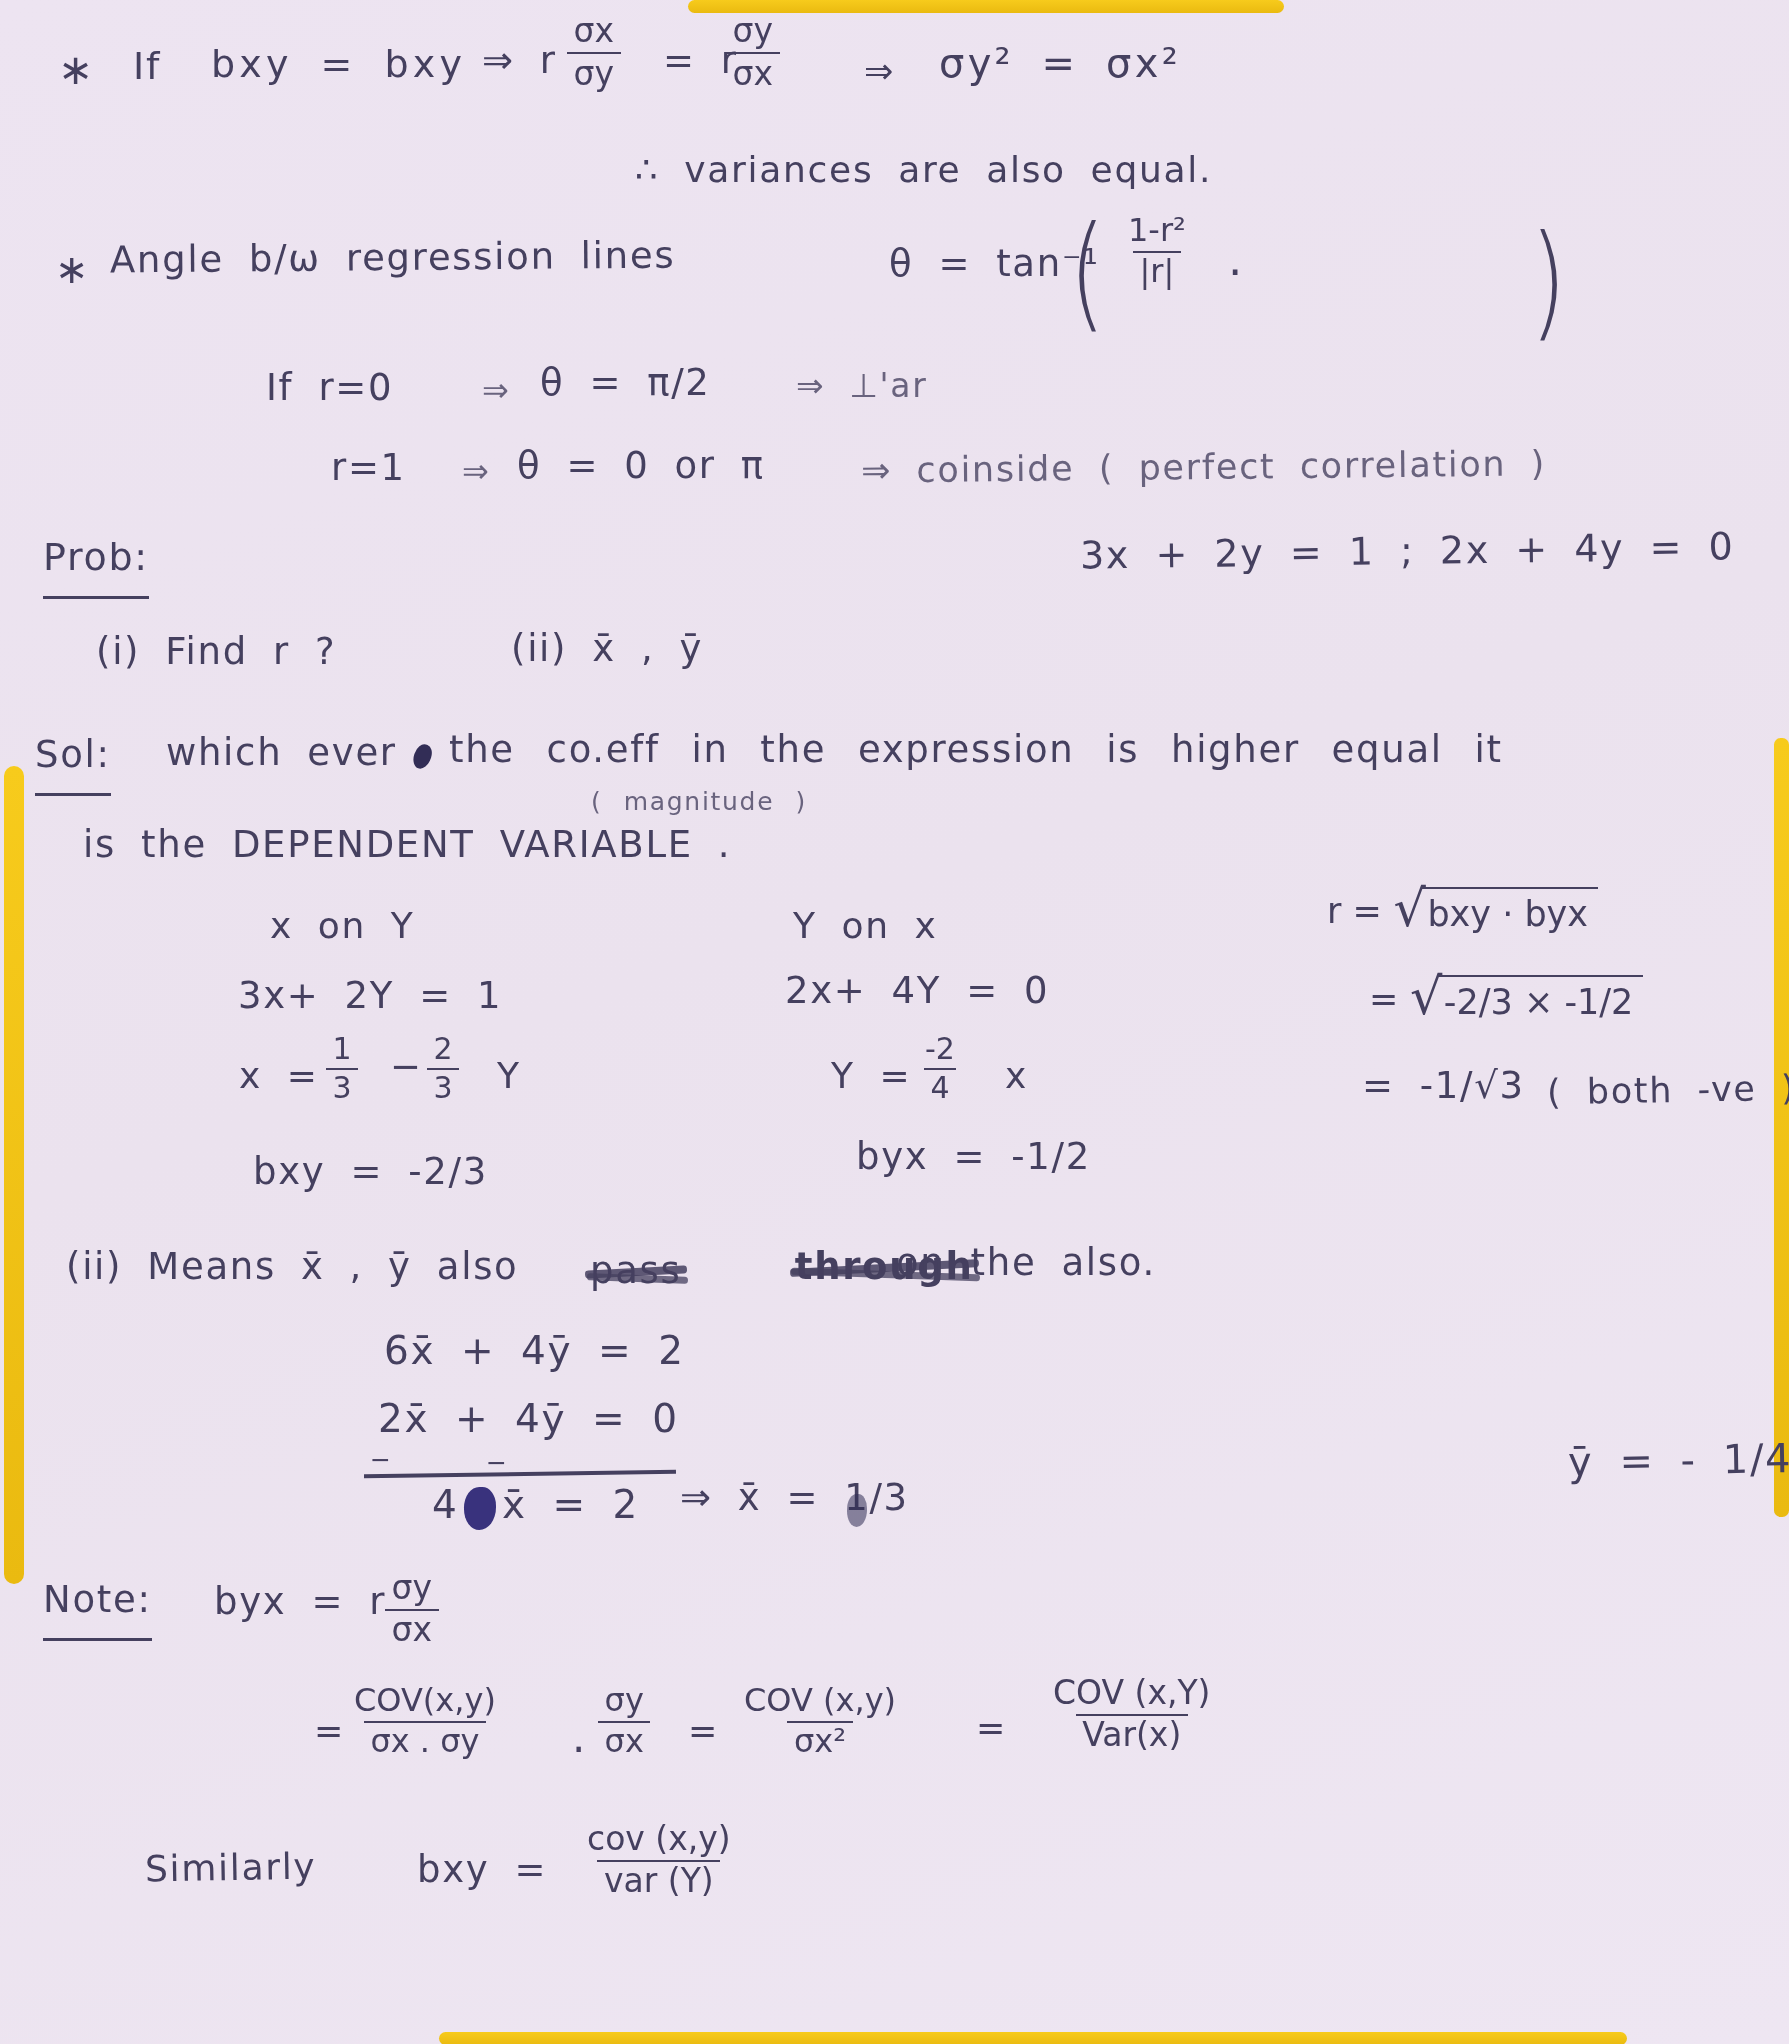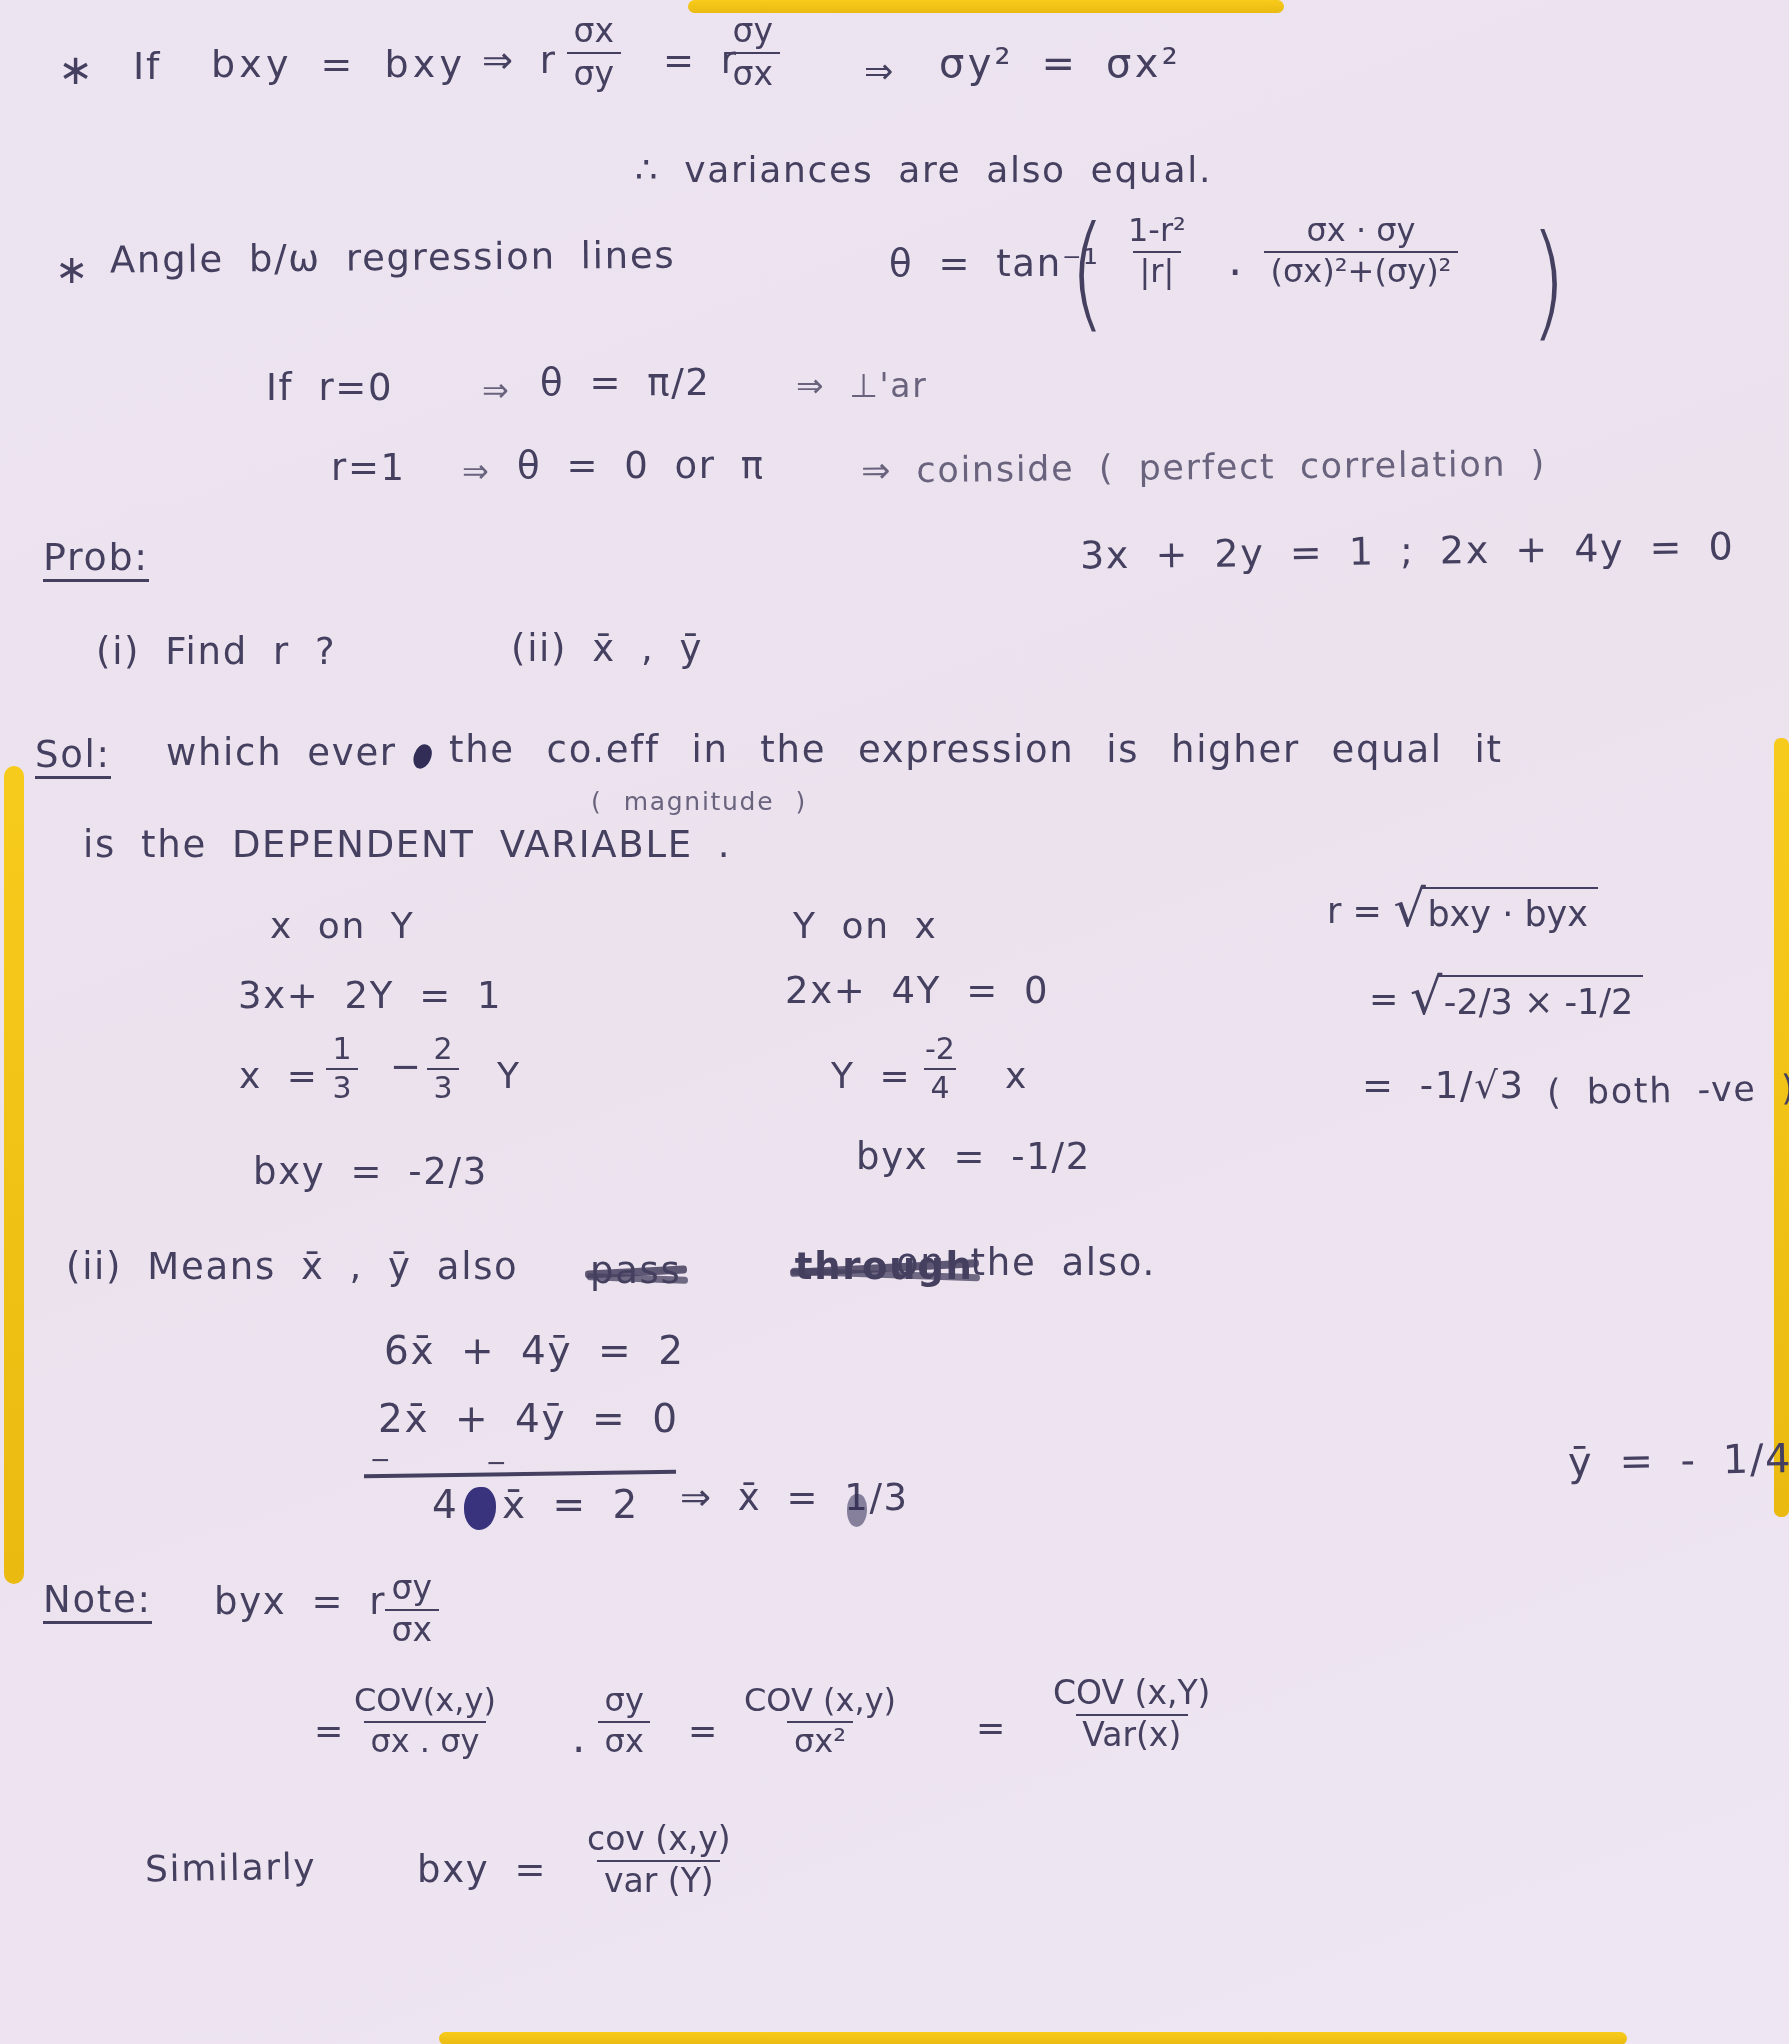--- a/index.html
+++ b/index.html
@@ -18,21 +18,21 @@
     color:var(--ink);
   }
   .t{
     position:absolute;
     white-space:nowrap;
     letter-spacing:1.7px;
     word-spacing:11.6px;
     line-height:1.05;
   }
   .faint{opacity:.78;}
-  .u{border-bottom:3.3px solid var(--ink);padding-bottom:1px;}
+  .u{border-bottom:3.3px solid var(--ink);padding-bottom:18px;}
   .frac{
     position:absolute;
     display:inline-flex;flex-direction:column;align-items:center;
     text-align:center;line-height:1.1;
   }
   .frac .den{border-top:2.5px solid var(--ink);padding:1.7px 6.6px 0 6.6px;}
   .frac .num{padding:0 5px 2.5px 5px;}
   .row{position:absolute;display:flex;align-items:center;}
   .sqrt{display:inline-flex;align-items:flex-start;}
   .sqrt .rad{font-size:1.45em;line-height:.85;margin-right:-5px;}
@@ -88,24 +88,20 @@
   
   <div class="t" style="left:55px;top:248px;font-size:40px;">∗</div>
   <div class="t" style="left:110px;top:239px;font-size:37px;transform:rotate(-0.5deg);">Angle  b/ω  regression  lines</div>
   <div class="t" style="left:889px;top:245px;font-size:37px;">θ = tan⁻¹</div>
   <div class="bigparen" style="left:1063px;top:209px;">(</div>
   <div class="frac" style="left:1123px;top:213px;font-size:32px;">
     <span class="num">1-r²</span>
     <span class="den">|r|</span>
   </div>
   <div class="t" style="left:1228px;top:249px;font-size:45px;">·</div>
-  <div class="frac" style="left:1264px;top:213px;font-size:32px;">
-    <span class="num">σx · σy</span>
-    <span class="den">(σx)²+(σy)²</span>
-  </div>
   <div class="bigparen" style="left:1524px;top:218px;">)</div>
 
   
   <div class="t" style="left:266px;top:369px;font-size:37px;">If   r=0</div>
   <div class="t faint" style="left:482px;top:374px;font-size:32px;">⇒</div>
   <div class="t" style="left:540px;top:364px;font-size:37px;">θ = π/2</div>
   <div class="t faint" style="left:796px;top:369px;font-size:33px;">⇒ ⊥'ar</div>
 
   
   <div class="t" style="left:331px;top:449px;font-size:37px;text-align:center;">r=1</div>

